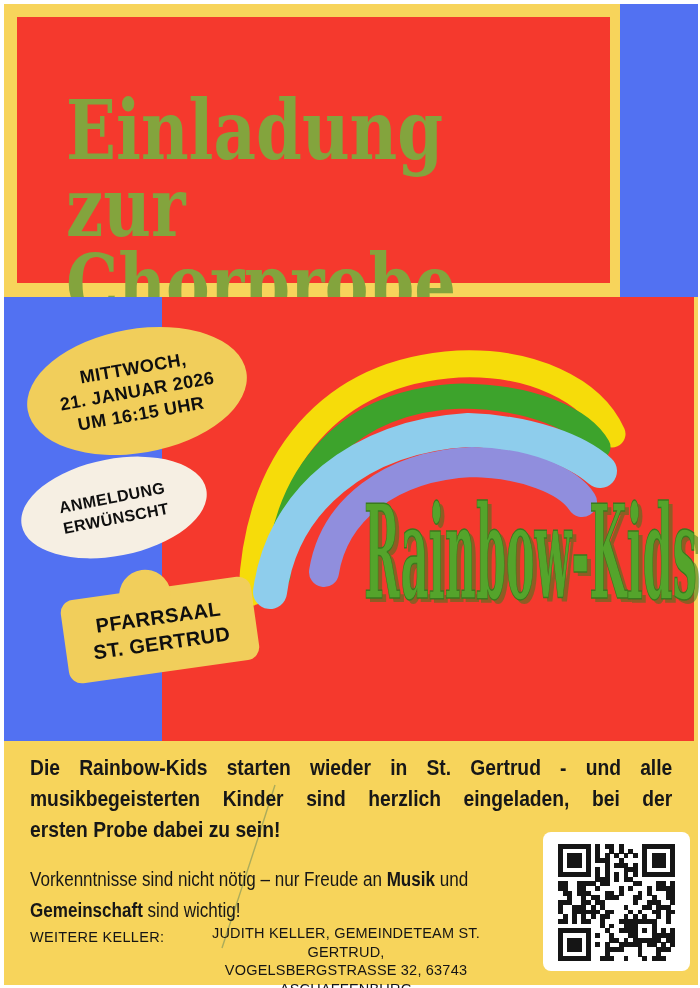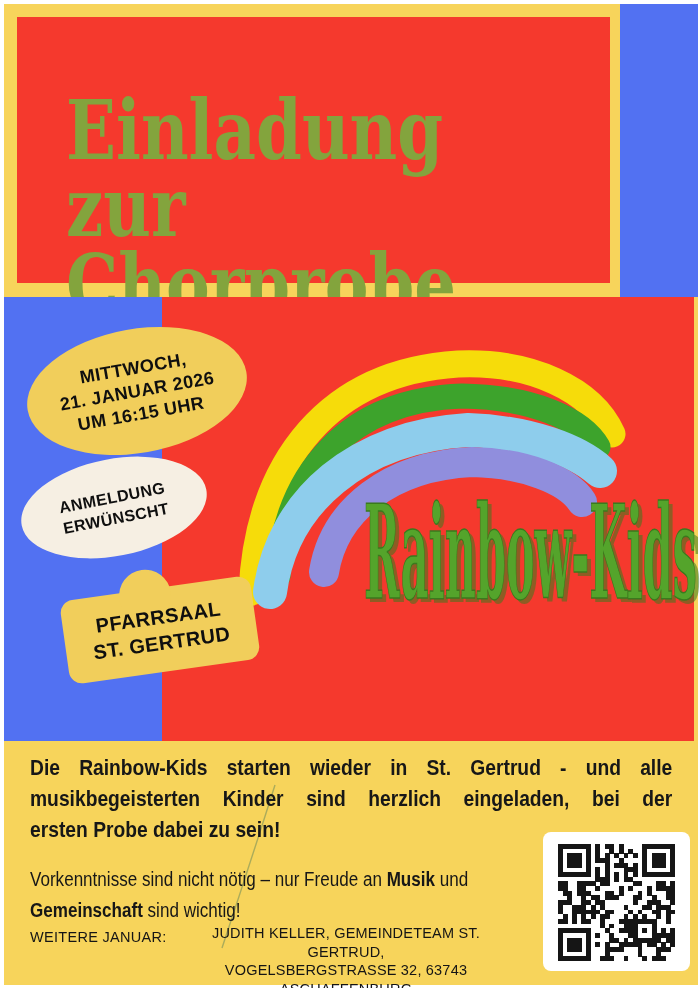--- a/index.html
+++ b/index.html
@@ -121,21 +121,21 @@
     <div class="jl">Die Rainbow-Kids starten wieder in St. Gertrud - und alle</div>
     <div class="jl">musikbegeisterten Kinder sind herzlich eingeladen, bei der</div>
     <div>ersten Probe dabei zu sein!</div>
   </div>
 
   <div class="p2">
     <div><span>Vorkenntnisse sind nicht nötig – nur Freude an </span><b>Musik</b><span> und</span></div>
     <div><b>Gemeinschaft</b><span> sind wichtig!</span></div>
   </div>
 
-  <div class="footer-label">WEITERE JANUAR:</div>
+  <div class="footer-label">WEITERE KELLER:</div>
   <div class="footer-contact">JUDITH KELLER, GEMEINDETEAM ST. GERTRUD,
 VOGELSBERGSTRASSE 32, 63743 ASCHAFFENBURG</div>
 
   <div class="qr-box">
     <svg id="qr-svg" width="117" height="117" viewBox="0 0 25 25">
         <rect x="0" y="0" width="1.05" height="1.05"></rect>
         <rect x="1" y="0" width="1.05" height="1.05"></rect>
         <rect x="2" y="0" width="1.05" height="1.05"></rect>
         <rect x="3" y="0" width="1.05" height="1.05"></rect>
         <rect x="4" y="0" width="1.05" height="1.05"></rect>

